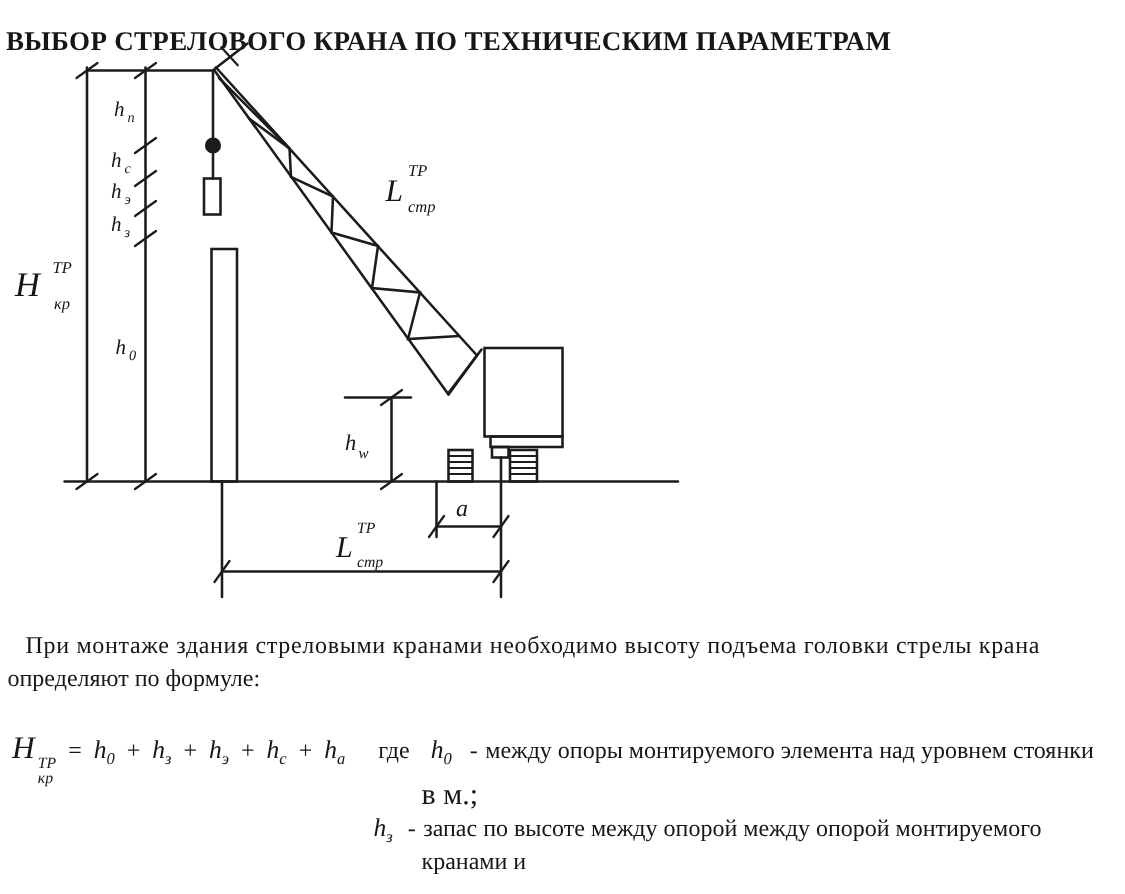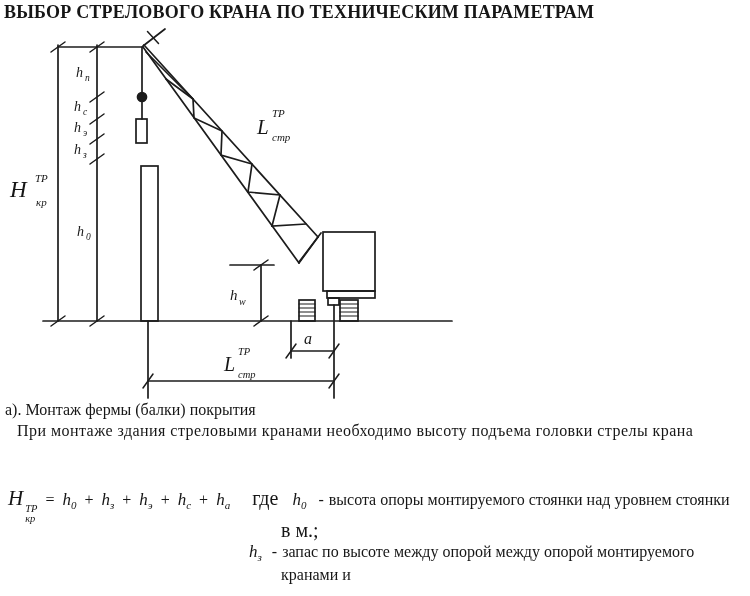--- a/index.html
+++ b/index.html
@@ -1,38 +1,38 @@
 <!DOCTYPE html>
 <html><head>
 <meta charset="utf-8">
 <style>
   html,body{margin:0;padding:0;background:#fff;}
   .page{
     position:relative;width:750px;height:596px;background:#ffffff;overflow:hidden;
     font-family:"Liberation Serif","DejaVu Serif",serif;color:#161616;
   }
   .title{
-    position:absolute;left:4px;top:2px;font-size:18px;font-weight:bold;
+    position:absolute;left:4px;top:17px;font-size:18px;font-weight:bold;
     letter-spacing:0.2px;white-space:nowrap;
   }
   svg{position:absolute;left:0;top:0;}
   svg text{font-family:"Liberation Serif","DejaVu Serif",serif;fill:#161616;}
   .ital{font-style:italic;}
   .para{position:absolute;left:5px;font-size:16px;white-space:nowrap;}
   .p-a{top:401px;}
   .p-b{top:422px;letter-spacing:0.45px;margin-left:12px;}
   .p-c{top:444px;}
   .formula-row{position:absolute;left:8px;top:486px;white-space:nowrap;}
   .bigvar{font-size:21px;font-style:italic;}
   .stack{display:inline-flex;flex-direction:column;font-size:10.5px;line-height:10px;
          font-style:italic;vertical-align:-7px;margin-left:2px;}
   .var{font-size:17px;font-style:italic;}
   .vsub{font-size:11px;font-style:italic;vertical-align:-4px;line-height:0;}
   .op{font-size:16px;margin:0 4px;}
-  .where{margin:0 10px 0 18px;font-size:20px;}
+  .where{margin:0 10px 0 18px;font-size:16px;}
   .deftext{font-size:16px;margin-left:8px;}
   .dash{margin-right:5px;}
   .def-cont1{position:absolute;left:281px;top:519px;font-size:20px;}
   .def2{position:absolute;left:249px;top:542px;font-size:16px;white-space:nowrap;}
   .def2 .deftext{margin-left:6px;}
   .def-cont2{position:absolute;left:281px;top:566px;font-size:16px;}
 </style>
 </head>
 <body>
 
@@ -163,41 +163,41 @@
       <text class="ital" x="304" y="344" font-size="16">a</text>
 
       <g>
         <text class="ital" x="224" y="371" font-size="20">L</text>
         <text class="ital" x="238" y="355" font-size="10.5">ТР</text>
         <text class="ital" x="238" y="378" font-size="10.5">стр</text>
       </g>
     </g>
   </svg>
 
-  <div class="para p-a">а). Монтаж фермы (балки) покрытия</div>
   <div class="para p-b">При монтаже здания стреловыми кранами необходимо высоту подъема головки стрелы крана</div>
+  <div class="para p-c">определяют по формуле:</div>
 
   <div class="formula-row">
     <span><span class="bigvar">H</span><span class="stack">
           <span>ТР</span>
           <span>кр</span>
         </span></span>
     <span class="op">=</span>
     <span><span class="var">h</span><sub class="vsub">0</sub></span>
     <span class="op">+</span>
     <span><span class="var">h</span><sub class="vsub">з</sub></span>
     <span class="op">+</span>
     <span><span class="var">h</span><sub class="vsub">э</sub></span>
     <span class="op">+</span>
     <span><span class="var">h</span><sub class="vsub">с</sub></span>
     <span class="op">+</span>
     <span><span class="var">h</span><sub class="vsub">а</sub></span>
     <span class="where">где</span>
     <span><span class="var">h</span><sub class="vsub">0</sub></span>
-    <span class="deftext"><span class="dash">-</span><span>высота опоры монтируемого стоянки над уровнем стоянки</span></span>
+    <span class="deftext"><span class="dash">-</span><span>между опоры монтируемого элемента над уровнем стоянки</span></span>
   </div>
 
   <div class="def-cont1">в м.;</div>
 
   <div class="def2">
     <span><span class="var">h</span><sub class="vsub">з</sub></span>
     <span class="deftext"><span class="dash">-</span><span>запас по высоте между опорой между опорой монтируемого</span></span>
   </div>
 
   <div class="def-cont2">кранами и</div>

